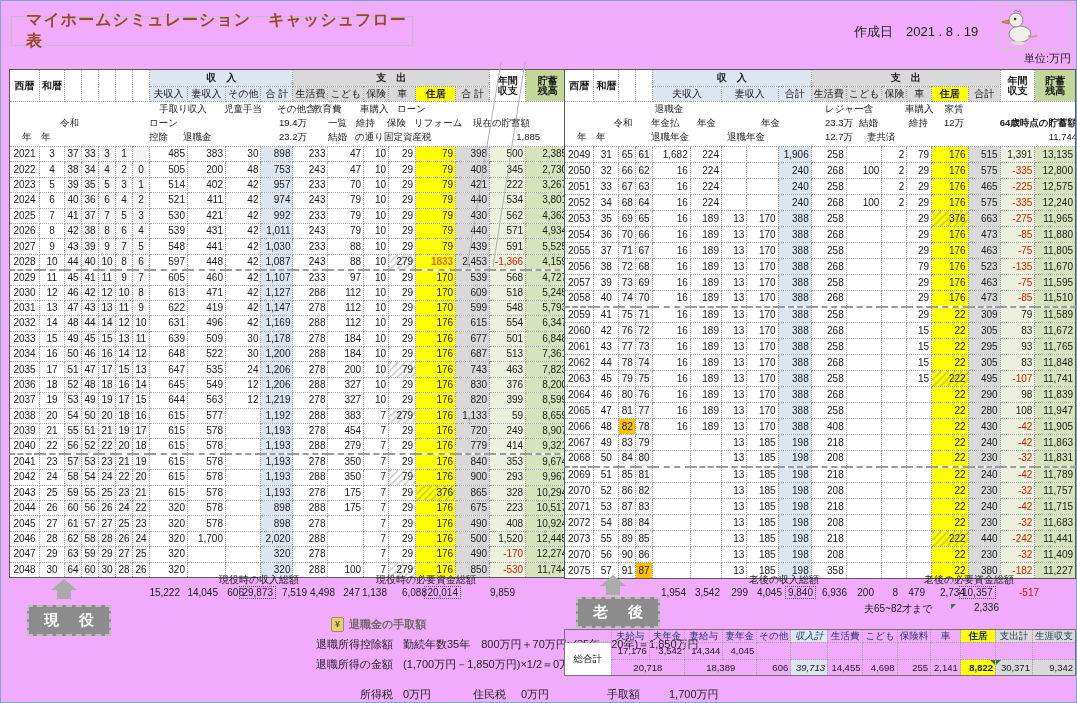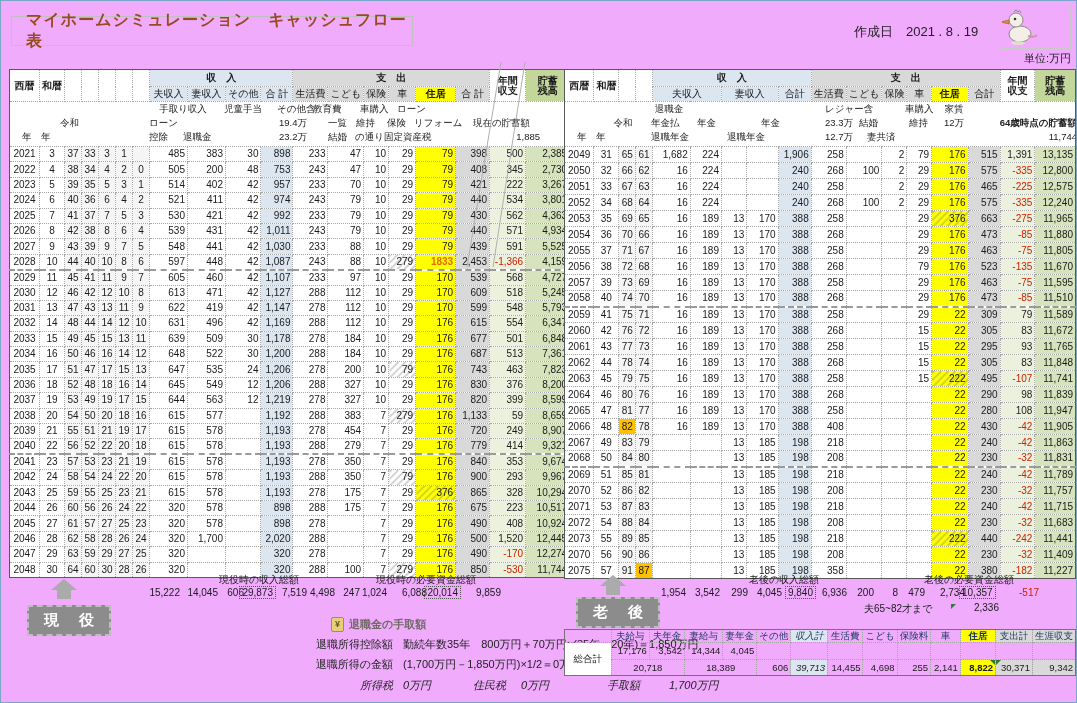--- a/index.html
+++ b/index.html
@@ -73,21 +73,21 @@
   .arrow .head{width:0;height:0;border-left:13px solid transparent;border-right:13px solid transparent;border-bottom:11px solid #ababab;margin:0 auto;}
   .arrow .stem{width:14px;height:9px;background:#ababab;margin:0 auto;}
 
   
   .retire{position:absolute;left:300px;top:616px;width:440px;font-size:11px;color:#222;}
   .retire .rt-title{display:flex;align-items:center;gap:5px;font-weight:bold;color:#6f6a66;margin-left:30px;}
   .money-ic{display:inline-block;width:11px;height:13px;background:#e6cf7a;border:1px solid #a98f3c;border-radius:2px;
     font-size:9px;line-height:13px;text-align:center;color:#6b5310;font-weight:bold;}
   .retire .r-line{display:flex;margin-top:5px;}
   .retire .r-lab{width:92px;text-align:right;margin-right:10px;flex:none;}
-  .retire .r-tax{display:flex;margin-top:6px;font-style:italic;}
+  .retire .r-tax{display:flex;margin-top:15px;}
   .retire .r-tax span{white-space:nowrap;}
 
   
   .grand{position:absolute;left:563px;top:628px;}
   table.gt{border-collapse:collapse;table-layout:fixed;border:1px solid #737373;}
   table.gt td{font-size:9.5px;line-height:1;padding:1px 2px;border:1px dotted #a6a6a6;white-space:nowrap;overflow:hidden;box-sizing:border-box;}
   .gt .gh td{text-align:center;color:#17375d;height:13px;}
   .gt td.g-in{background:#dce6f1;font-style:italic;}
   .gt td.g-hs{background:#ffff00;font-weight:bold;}
   .gt td.g-out{background:#d9d9d9;}
@@ -1396,24 +1396,24 @@
   <div class="sum sum-left">
     <span class="lab" style="left:175px;width:150px">現役時の収入総額</span>
     <span class="lab" style="left:332px;width:170px">現役時の必要資金総額</span>
     <span class="sv" style="left:131px;width:40px">15,222</span>
     <span class="sv" style="left:169px;width:40px">14,045</span>
     <span class="sv" style="left:209px;width:26px">606</span>
     <span class="sv" style="left:229px;width:38px;text-align:right"><span class="boxed">29,873</span></span>
     <span class="sv" style="left:262px;width:36px">7,519</span>
     <span class="sv" style="left:296px;width:30px">4,498</span>
     <span class="sv" style="left:326px;width:25px">247</span>
-    <span class="sv" style="left:347px;width:31px">1,024</span>
+    <span class="sv" style="left:347px;width:31px">1,138</span>
     <span class="sv" style="left:382px;width:36px">6,088</span>
     <span class="sv" style="left:412px;width:40px;text-align:right"><span class="boxed">20,014</span></span>
-    <span class="sv" style="left:458px;width:34px">9,859</span>
+    <span class="sv" style="left:472px;width:34px">9,859</span>
     <div class="arrow" style="left:42px;top:8px">
         <div class="head"></div>
         <div class="stem"></div>
       </div>
     <div class="role" style="left:18px;top:34px">現 役</div>
   </div>
 
   <div class="sum sum-right">
     <span class="lab" style="left:150px;width:140px">老後の収入総額</span>
     <span class="lab" style="left:330px;width:150px">老後の必要資金総額</span>

